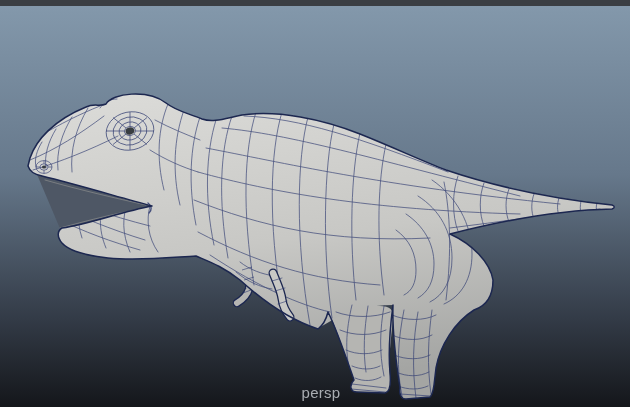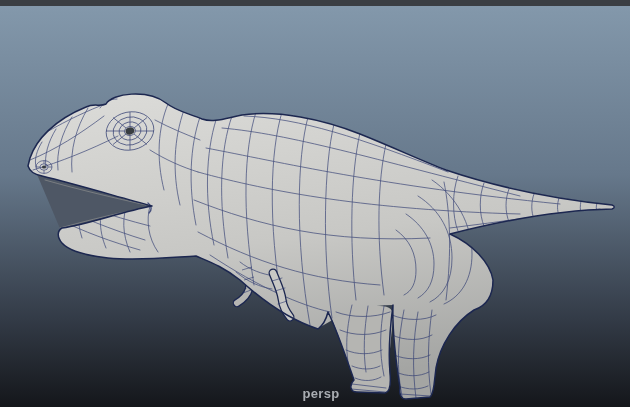--- a/index.html
+++ b/index.html
@@ -1,21 +1,21 @@
 <!DOCTYPE html>
 <html><head>
 <meta charset="utf-8">
 <style>
   html,body{margin:0;padding:0;width:630px;height:407px;overflow:hidden;background:#000;}
   #stage{position:relative;width:630px;height:407px;font-family:"Liberation Sans",sans-serif;}
   #top-bar{position:absolute;left:0;top:0;width:630px;height:6px;}
   #viewport{position:absolute;left:0;top:6px;width:630px;height:401px;}
   #model-svg{position:absolute;left:0;top:0;width:630px;height:401px;display:block;}
   #camera-label{position:absolute;left:321px;bottom:6px;transform:translateX(-50%);
-    font-size:13px;font-weight:bold;letter-spacing:.3px;user-select:none;}
+    font-size:15px;font-weight:normal;letter-spacing:.3px;user-select:none;}
   .wires{fill:none;stroke-width:.75;opacity:.85;stroke-linecap:round;}
   .wires2{fill:none;stroke-width:.7;opacity:.8;stroke-linecap:round;}
   .outline{fill:none;stroke-width:1.5;stroke-linejoin:round;stroke-linecap:round;}
 </style>
 </head>
 <body>
 
 <div id="stage">
   <div id="top-bar" style="background: rgb(58, 62, 67);"></div>
 

